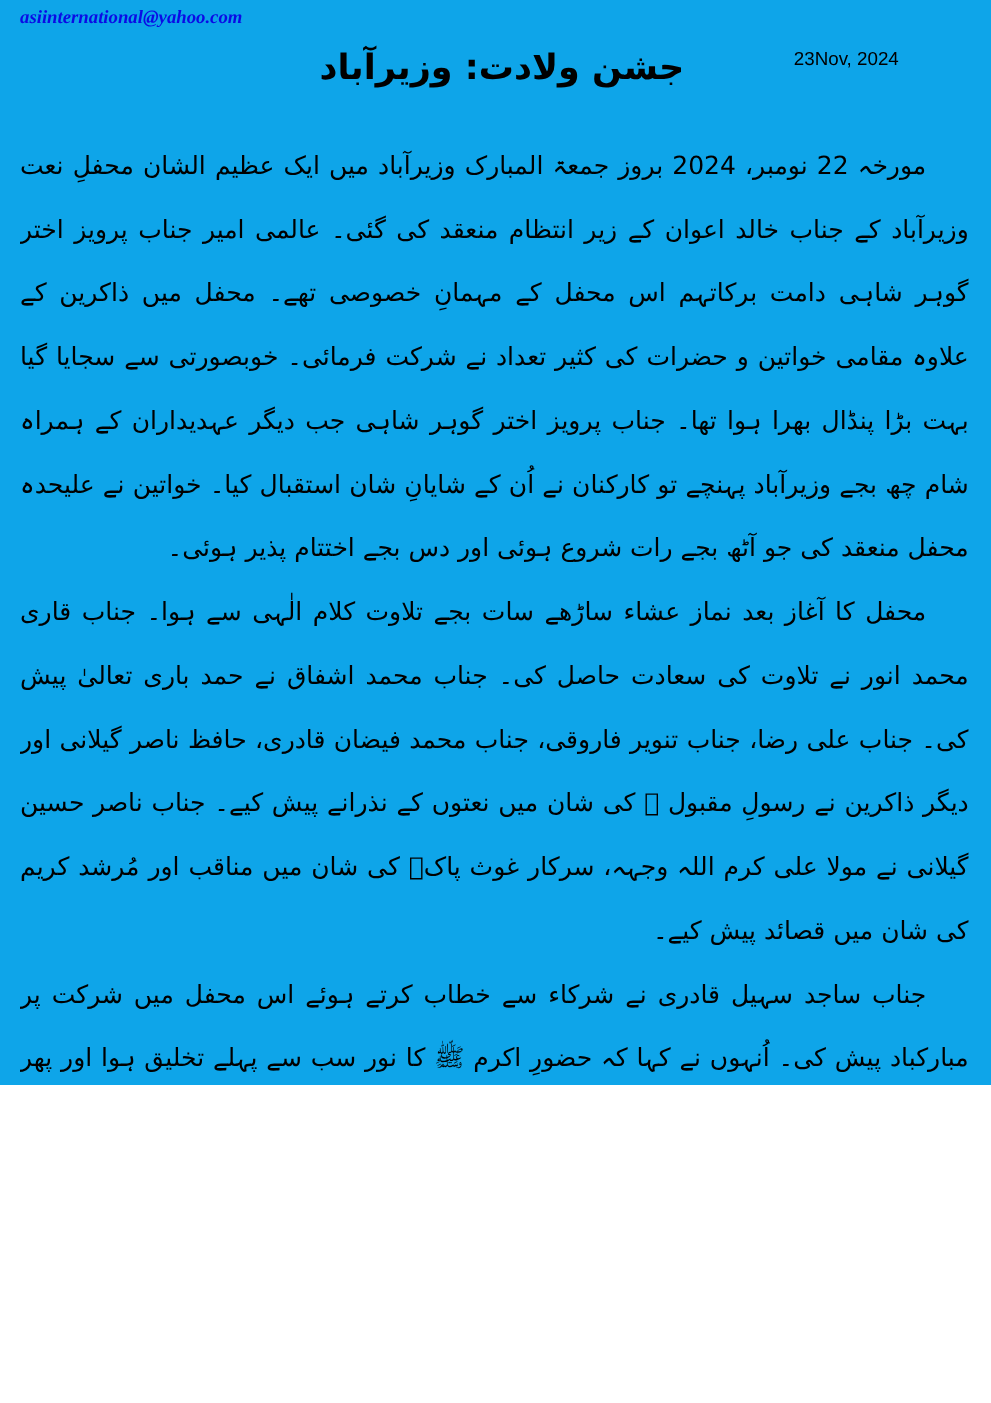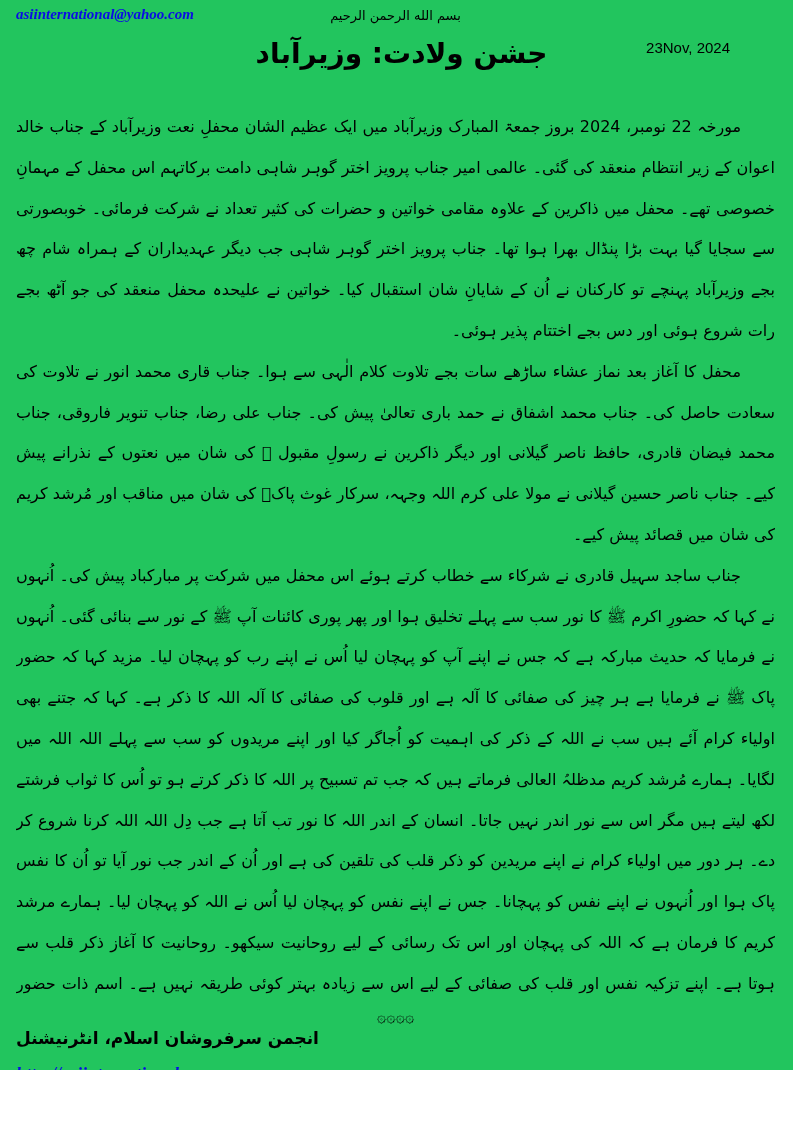--- a/index.html
+++ b/index.html
@@ -1,45 +1,45 @@
 <!DOCTYPE html>
 <html style="--link-blue: #0b0be5; --text: #000000;"><head>
 <meta charset="utf-8">
 <style>
   html,body { margin:0; padding:0; background:#ffffff; }
   .page {
-    width:793px; height:1070px; box-sizing:border-box; position:relative;
-    background:#22c55e; color:#000;
+    width:793px; height:868px; box-sizing:border-box; position:relative;
+    background:#0ea5e9; color:#000;
     padding:6px 18px 0 16px;
     font-family:"DejaVu Sans", sans-serif;
     overflow:hidden;
   }
   .top-row { display:flex; align-items:flex-start; }
   .email-top {
     flex:1; font-family:"Liberation Serif", serif;
     font-style:italic; font-weight:bold; font-size:15px;
     color:var(--link-blue, #0b0be5);
   }
   .bismillah { flex:1; text-align:center; direction:rtl; font-size:13px; padding-top:2px; }
   .top-spacer { flex:1; }
 
   .title-block { position:relative; height:64px; margin-top:14px; }
   .date {
-    position:absolute; right:45px; top:2px;
+    position:absolute; right:56px; top:2px;
     font-family:"Liberation Sans", sans-serif; font-size:15px; color:#000;
   }
   .doc-title {
     position:absolute; left:12px; right:0; top:0; margin:0;
     text-align:center; direction:rtl;
     font-size:28px; font-weight:bold;
   }
 
   .body-text {
     direction:rtl; text-align:justify;
-    font-size:16px; line-height:2.55;
+    font-size:20px; line-height:2.55;
     height:898px; overflow:hidden; margin-top:6px;
   }
   .body-text p { margin:0; text-indent:34px; }
 
   .ornament { text-align:center; font-size:16px; letter-spacing:3px; margin-top:2px; }
   .org-name {
     text-align:left; direction:rtl;
     font-weight:bold; font-size:17px; margin-top:2px;
   }
 
@@ -57,21 +57,20 @@
     font-size:18px; color:var(--link-blue, #0b0be5);
   }
 </style>
 </head>
 <body>
 
 <div class="page">
 
   <div class="top-row">
     <span class="email-top">asiinternational@yahoo.com</span>
-    <span class="bismillah">بسم الله الرحمن الرحيم</span>
     <span class="top-spacer"></span>
   </div>
 
   <div class="title-block">
     <span class="date">23Nov, 2024</span>
     <h1 class="doc-title">جشن ولادت:  وزیرآباد</h1>
   </div>
 
   <div class="body-text">
     <p>مورخہ 22 نومبر، 2024  بروز جمعۃ المبارک وزیرآباد میں ایک عظیم الشان محفلِ نعت وزیرآباد کے جناب خالد اعوان کے زیر انتظام منعقد کی گئی۔ عالمی امیر جناب پرویز اختر گوہر شاہی دامت برکاتہم اس محفل کے مہمانِ خصوصی تھے۔ محفل میں ذاکرین کے علاوہ مقامی خواتین و حضرات کی کثیر تعداد نے شرکت فرمائی۔ خوبصورتی سے سجایا گیا بہت بڑا پنڈال بھرا ہوا تھا۔ جناب پرویز اختر گوہر شاہی جب دیگر عہدیداران کے ہمراہ شام چھ بجے وزیرآباد پہنچے تو کارکنان نے اُن کے شایانِ شان استقبال کیا۔ خواتین نے علیحدہ محفل منعقد کی جو آٹھ بجے رات شروع ہوئی اور دس بجے اختتام پذیر ہوئی۔</p>

